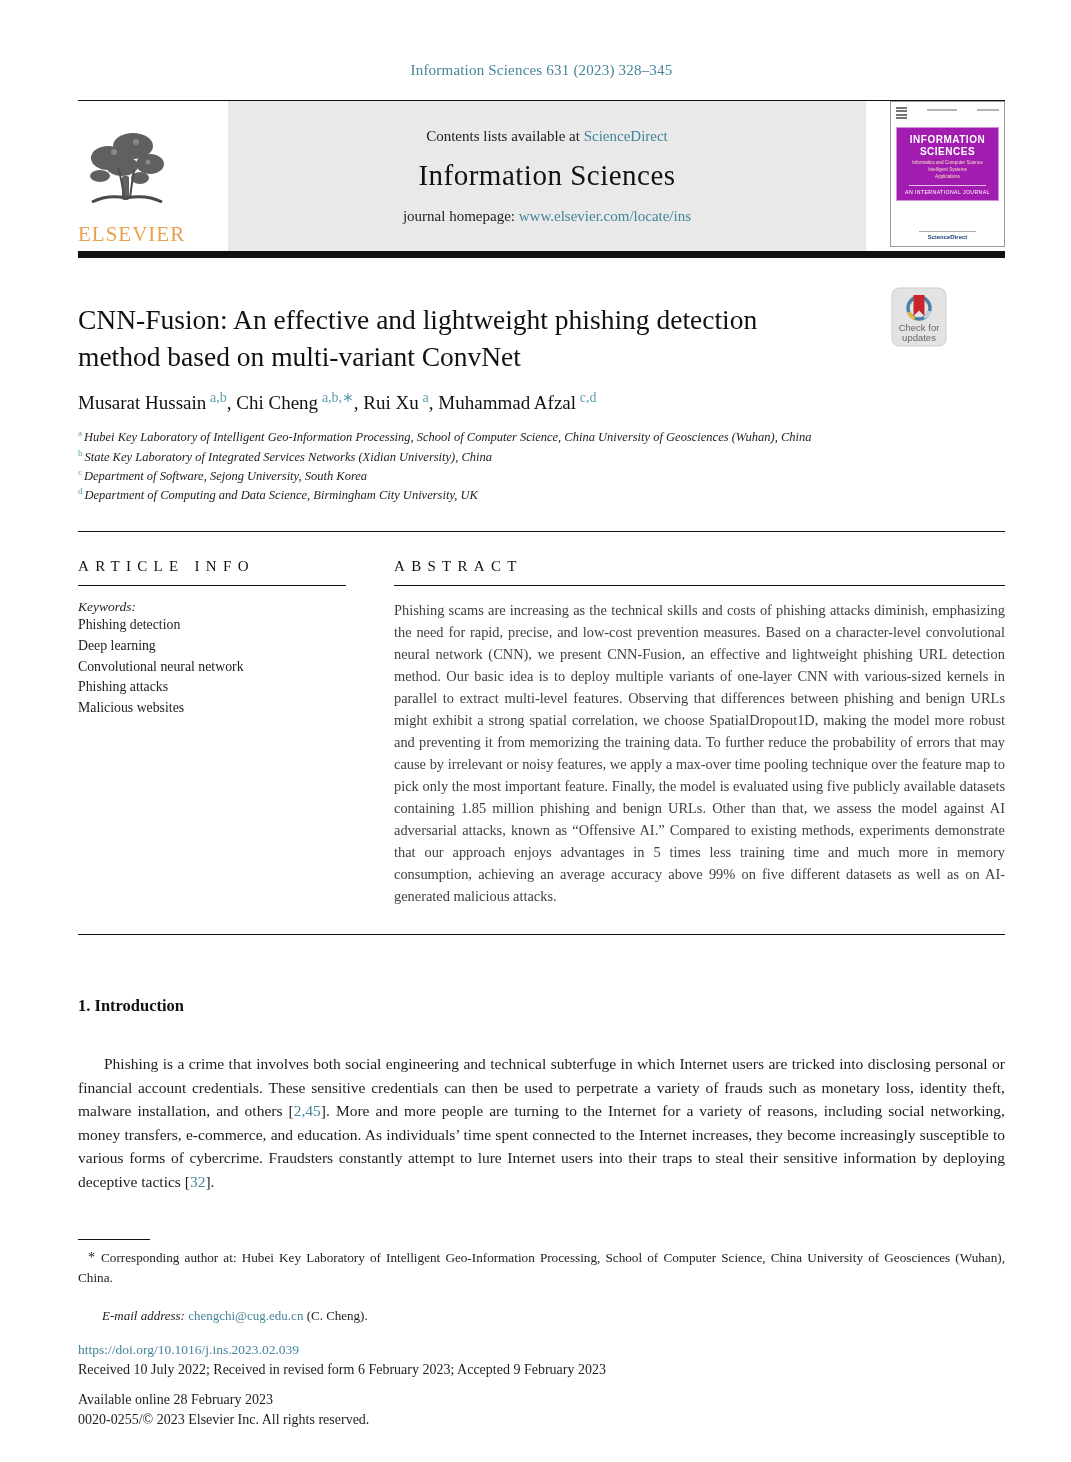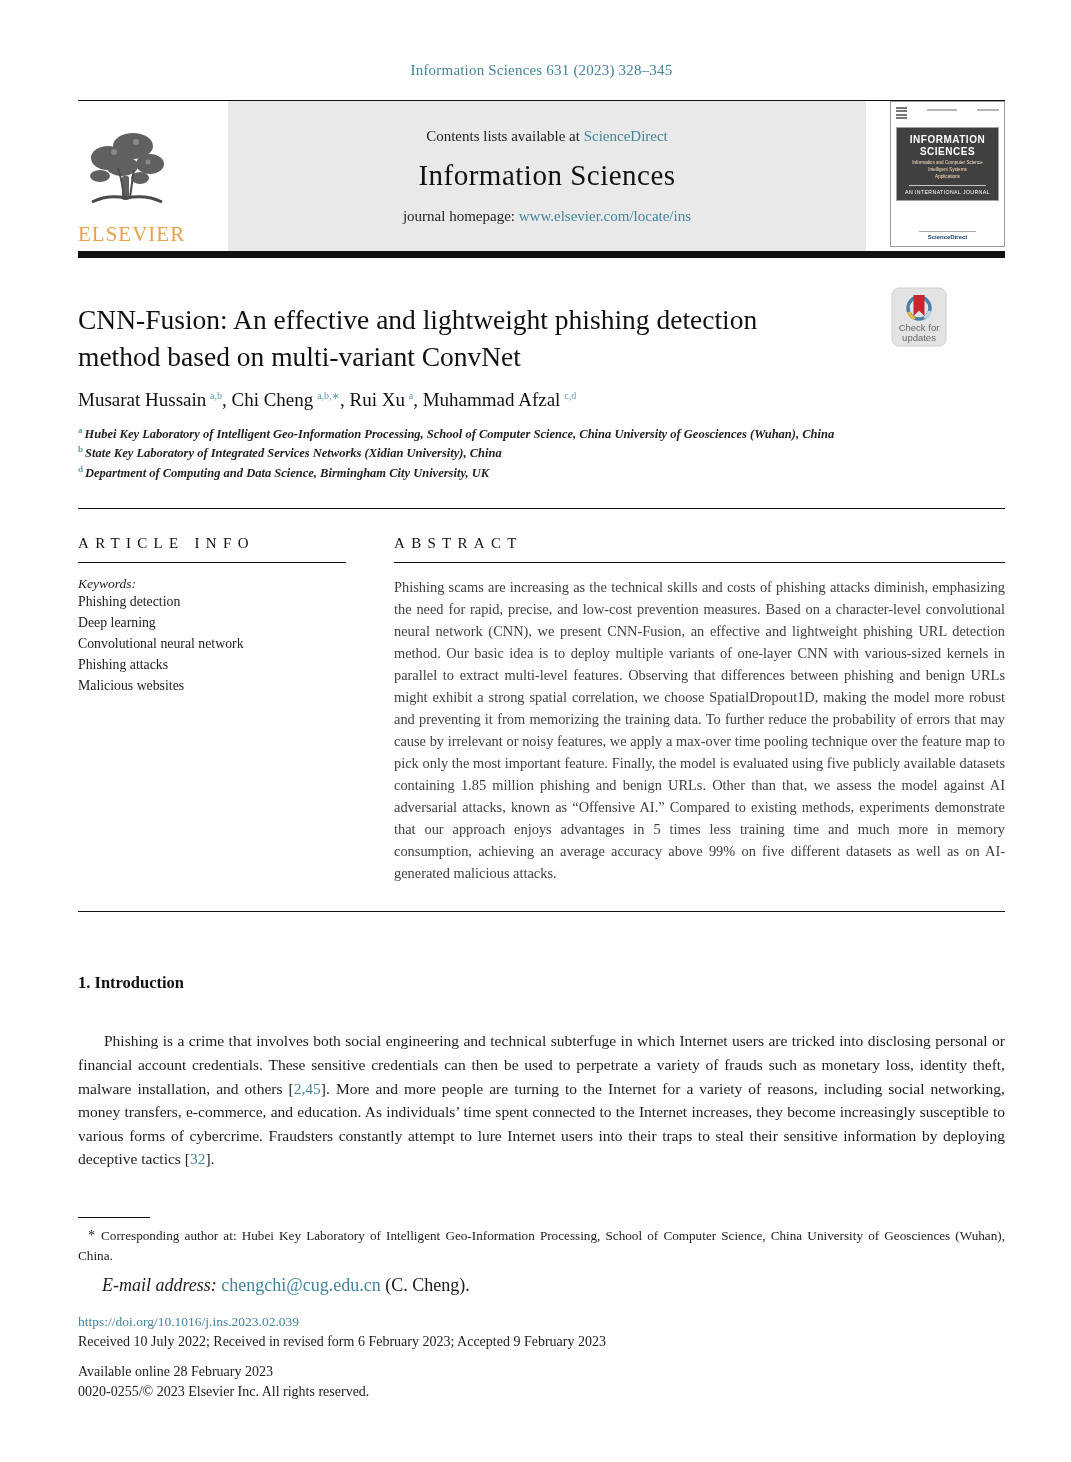--- a/index.html
+++ b/index.html
@@ -26,50 +26,50 @@
   .elsevier-word{font-size:21px;letter-spacing:1px;color:#e8a14c;margin-top:2px;font-family:"Liberation Serif",serif;}
   .banner{flex:1;background:#e9e9e9;display:flex;flex-direction:column;align-items:center;justify-content:center;margin-right:24px;}
   .banner .contents{font-size:15px;color:#222;}
   .banner .jtitle{font-size:29px;color:#111;margin:14px 0 16px 0;letter-spacing:.5px;}
   .banner .homepage{font-size:15px;color:#222;}
   .cover{width:115px;height:146px;background:#fff;border:1px solid #9a9a9a;box-sizing:border-box;padding:5px;font-family:"Liberation Sans",sans-serif;position:relative;}
   .cover-top{display:flex;justify-content:space-between;align-items:flex-start;height:16px;}
   .cover-minilogo{width:11px;height:12px;display:flex;flex-direction:column;justify-content:space-between;}
   .cover-minilogo i{display:block;height:2px;background:#777;}
   .cover-dash{height:2px;background:#b5b5b5;margin-top:2px;}
-  .orange-panel{margin-top:4px;background:#404040;box-shadow:inset 0 0 0 1px rgba(255,255,255,.5);padding:7px 3px 6px 3px;text-align:center;color:#fff;}
+  .orange-panel{margin-top:4px;background:#a21caf;box-shadow:inset 0 0 0 1px rgba(255,255,255,.5);padding:7px 3px 6px 3px;text-align:center;color:#fff;}
   .orange-panel .t1{font-size:10px;font-weight:bold;letter-spacing:.5px;line-height:1.15;}
   .orange-panel .sub{font-size:4.6px;color:#f6dcc2;margin-top:3px;line-height:1.5;}
   .orange-panel .divider{height:1px;background:rgba(255,255,255,.7);margin:4px 10px 3px 10px;}
   .orange-panel .tag{font-size:5.2px;letter-spacing:.4px;color:#fff;}
   .cover-bottom{position:absolute;bottom:6px;left:0;right:0;text-align:center;}
   .cover-bottom .bar{height:1.5px;background:#aaa;margin:0 28px 2px 28px;}
   .cover-bottom .sd{font-size:6px;font-weight:bold;color:#1d3f6e;}
   .rule-thick{border:none;border-top:7px solid #111;margin:0;}
   .title-block{margin-top:44px;font-size:27.5px;line-height:1.33;color:#111;width:800px;}
   .badge{position:absolute;left:891px;top:287px;cursor:pointer;}
   .authors{margin-top:14px;font-size:19px;color:#111;}
-  .authors sup{font-size:10px;color:#5f9db2;}
-  .affiliations{margin-top:13px;font-size:12.5px;font-style:italic;line-height:1.45;color:#222;font-weight:bold;}
+  .authors sup{font-size:14px;color:#5f9db2;}
+  .affiliations{margin-top:13px;font-size:12.5px;font-style:italic;line-height:1.45;color:#222;}
   .affiliations sup{font-style:normal;font-size:9px;color:#5f9db2;margin-right:2px;}
   .cols{display:flex;margin-top:0;}
   .col-left{width:268px;flex:none;}
   .col-right{flex:1;margin-left:48px;}
   .sec-heading{padding-top:26px;font-size:15px;letter-spacing:.42em;color:#111;}
   .heading-rule{border:none;border-top:1.5px solid #111;margin:10px 0 0 0;}
   .kw-label{margin-top:13px;font-size:13.5px;font-style:italic;}
   .kw-item{font-size:13.8px;line-height:1.52;}
   .abstract-text{margin-top:13px;font-size:14.4px;line-height:1.53;text-align:justify;color:#404040;}
   .body-rule{margin-top:27px;}
   .intro-heading{margin-top:61px;font-size:16.5px;font-weight:bold;color:#111;}
   .intro-para{margin-top:36px;font-size:15.5px;line-height:1.52;text-align:justify;text-indent:26px;color:#1c1c1c;}
   .footnote-sep{border:none;border-top:1.5px solid #111;width:72px;margin:46px 0 0 0;}
   .footnote{margin-top:7px;font-size:13.2px;line-height:1.5;text-align:justify;color:#222;}
   .footnote .star{font-size:14px;padding:0 6px 0 10px;}
-  .email-line{margin-top:10px;font-size:18px;padding-left:24px;}
+  .email-line{margin-top:20px;font-size:13px;padding-left:24px;}
   .email-label{font-style:italic;}
   .doi{margin-top:18px;font-size:13.5px;}
   .received{margin-top:4px;font-size:14px;}
   .available{margin-top:14px;font-size:14px;}
   .issn{margin-top:4px;font-size:14px;}
 </style>
 </head>
 <body>
 
 <div class="page">
@@ -158,20 +158,21 @@
     <div>method based on multi-variant ConvNet</div>
   </div>
 
   <div class="authors">
     <span><span>Musarat Hussain</span> <sup>a,b</sup></span><span>, </span><span><span>Chi Cheng</span> <sup>a,b,∗</sup></span><span>, </span><span><span>Rui Xu</span> <sup>a</sup></span><span>, </span><span><span>Muhammad Afzal</span> <sup>c,d</sup></span>
   </div>
 
   <div class="affiliations">
     <div><sup>a</sup><span>Hubei Key Laboratory of Intelligent Geo-Information Processing, School of Computer Science, China University of Geosciences (Wuhan), China</span></div>
     <div><sup>b</sup><span>State Key Laboratory of Integrated Services Networks (Xidian University), China</span></div>
+    <div><sup>c</sup><span>Department of Software, Sejong University, South Korea</span></div>
     <div><sup>d</sup><span>Department of Computing and Data Science, Birmingham City University, UK</span></div>
   </div>
 
   <hr class="rule-thin" style="margin-top:26px">
 
   <div class="cols">
     <div class="col-left">
       <div class="sec-heading">ARTICLE INFO</div>
       <hr class="heading-rule">
       <div class="kw-label">Keywords:</div>

